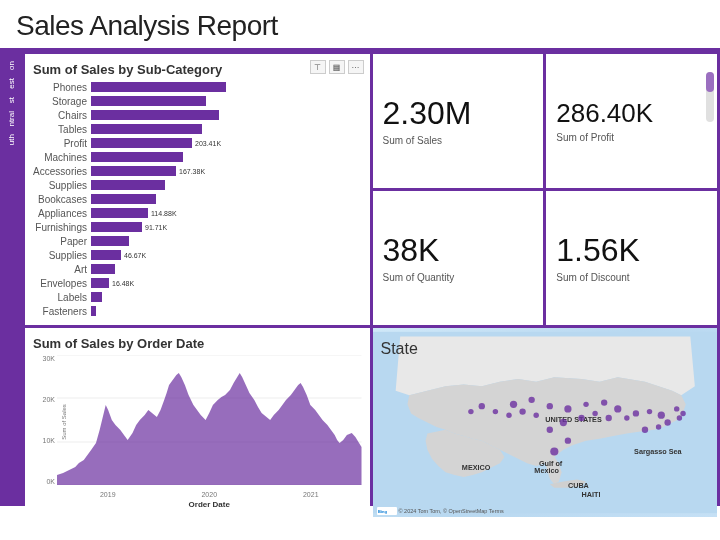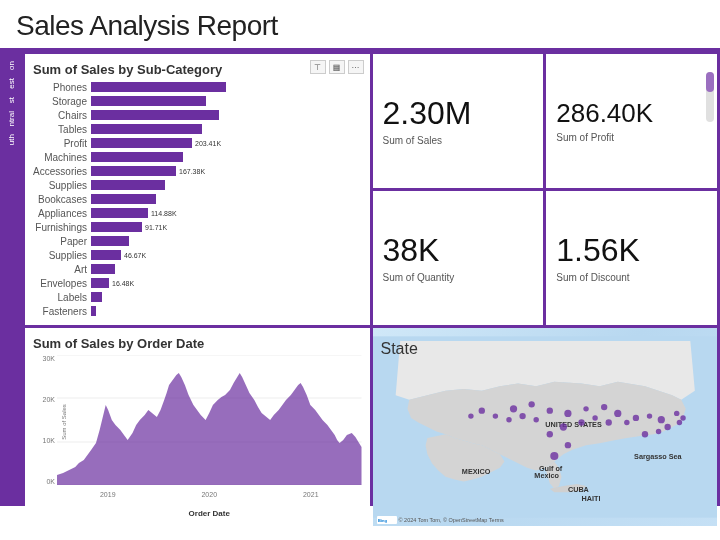--- a/index.html
+++ b/index.html
@@ -446,21 +446,21 @@
 
                 <path d="M0,120 L5,118 L10,115 L15,112 L18,108 L22,105 L25,100 L28,95 L32,88 L35,75 L38,60 L40,50 L42,55 L45,65 L48,70 L52,75 L55,80 L58,85 L62,78 L65,70 L68,65 L72,60 L75,55 L78,58 L82,62 L85,55 L88,45 L90,38 L92,30 L95,25 L98,20 L100,18 L102,22 L105,30 L108,40 L112,50 L115,55 L118,60 L122,65 L125,58 L128,50 L132,45 L135,42 L138,40 L142,35 L145,28 L148,22 L150,18 L152,22 L155,30 L158,38 L162,45 L165,52 L168,58 L172,62 L175,65 L178,60 L182,55 L185,50 L188,45 L192,40 L195,35 L198,30 L200,28 L202,32 L205,40 L208,50 L212,55 L215,60 L218,65 L222,70 L225,75 L228,80 L230,85 L232,88 L235,85 L238,80 L242,78 L245,82 L248,88 L250,92 L250,130 L0,130 Z" fill="#6b2fa0" fill-opacity="0.7"></path>
               </svg>
             </div>
           </div>
           <div style="display:flex; justify-content:space-around; margin-left:24px; margin-top:2px;">
             <span style="font-size:7px;color:#777;">2019</span>
             <span style="font-size:7px;color:#777;">2020</span>
             <span style="font-size:7px;color:#777;">2021</span>
           </div>
-          <div style="text-align:center; font-size:8px; font-weight:600; color:#333; margin-left:24px; margin-top:11px;">Order Date</div>
+          <div style="text-align:center; font-size:8px; font-weight:600; color:#333; margin-left:24px; margin-top:2px;">Order Date</div>
         </div>
       </div>
 
       <div class="panel map-panel">
         <div class="map-title">State</div>
         <div class="map-background">
           <svg class="map-svg" viewBox="0 0 380 200" preserveAspectRatio="xMidYMid meet">
 
             <rect width="380" height="200" fill="#b8d8f0"></rect>
 

